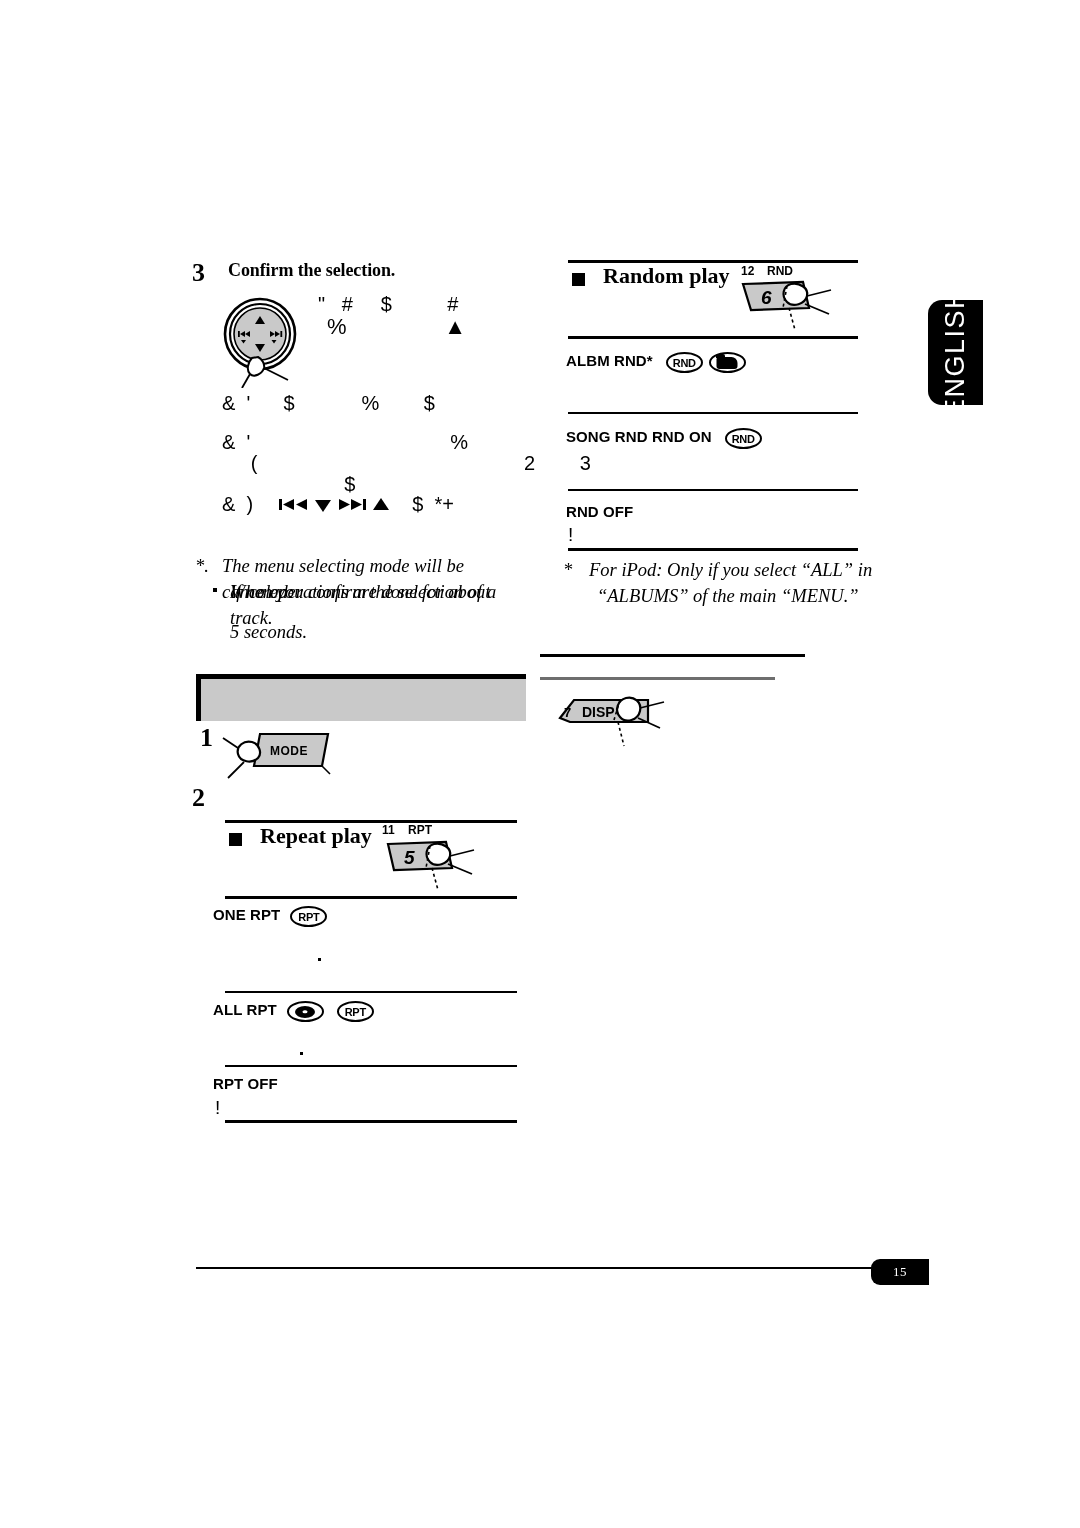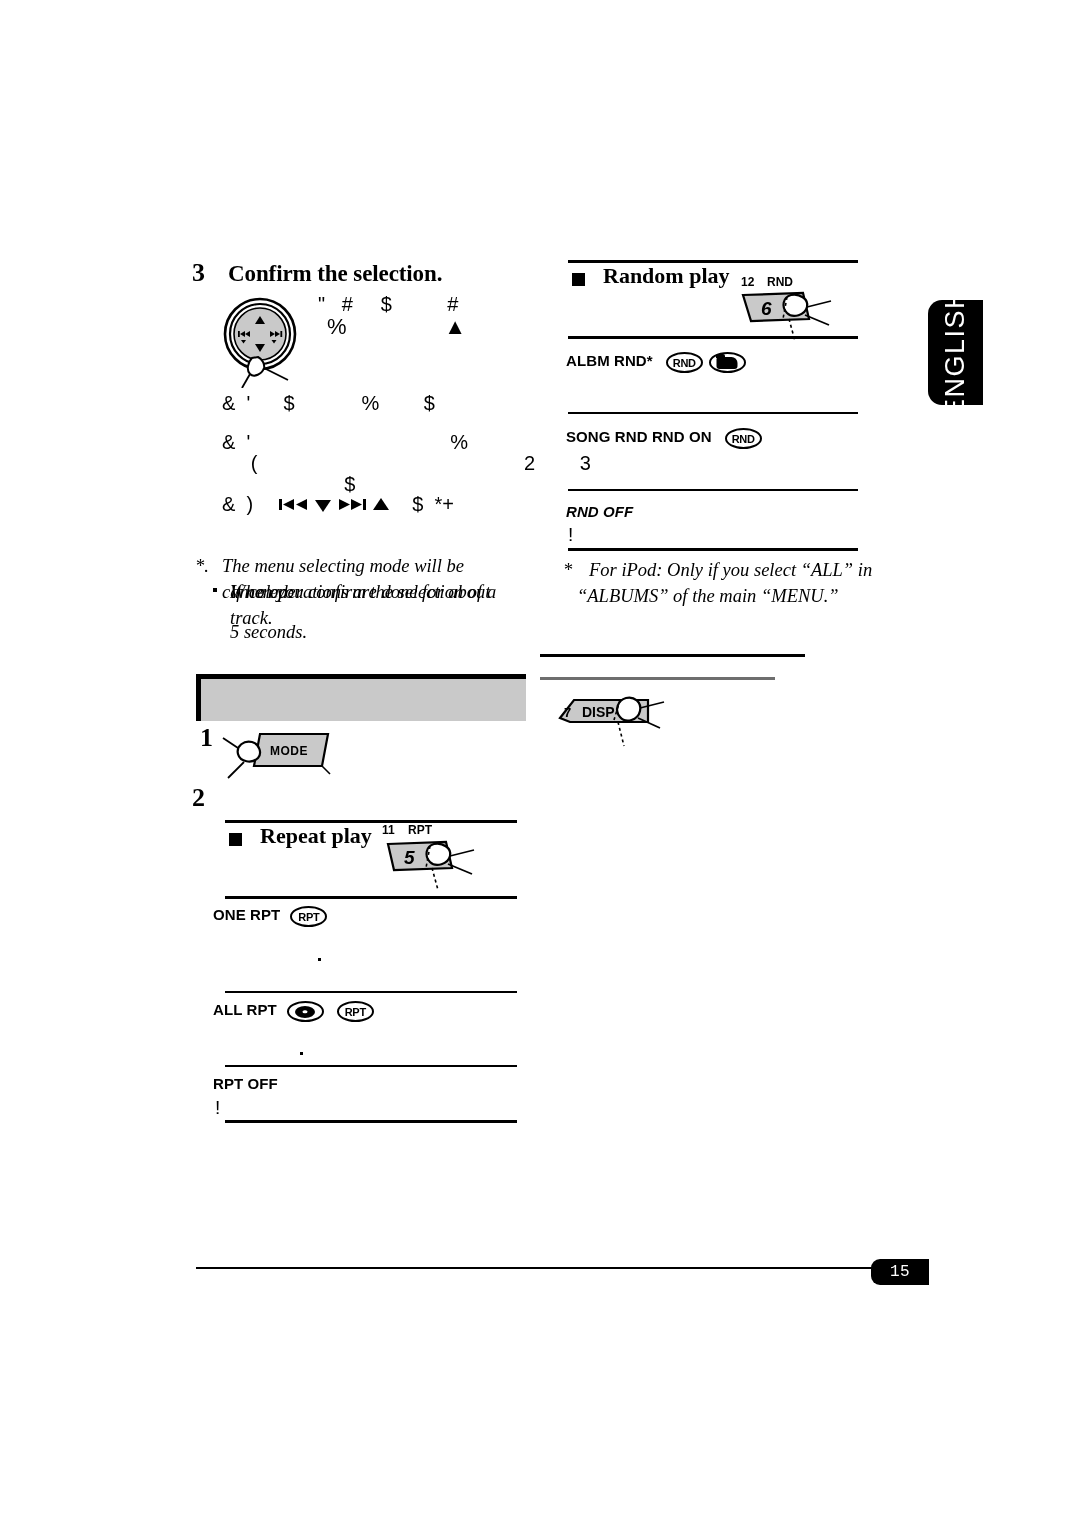--- a/index.html
+++ b/index.html
@@ -15,21 +15,21 @@
   .sans{font-family:"Liberation Sans", sans-serif;}
   .bold{font-weight:bold;}
 
   
   .stepnum{
     font-family:"Liberation Serif", serif;
     font-weight:bold;font-size:26px;line-height:1;
   }
   .stephead{
     font-family:"Liberation Serif", serif;
-    font-weight:bold;font-size:23px;line-height:1.1;
+    font-weight:bold;font-size:18px;line-height:1.1;
     letter-spacing:-0.1px;
   }
 
   
   .glyph{
     font-family:"Liberation Sans", sans-serif;
     font-size:20px;line-height:1;white-space:pre;
   }
 
   
@@ -101,22 +101,22 @@
     font-size:27px;letter-spacing:1.5px;font-weight:400;
     transform:rotate(-90deg);white-space:nowrap;
   }
 
   
   .pagetab{
     position:absolute;background:#000;border-radius:9px 0 0 9px;
     display:flex;align-items:center;justify-content:center;
   }
   .pagetab span{
-    color:#fff;font-family:Liberation Mono, monospace;
-    font-size:16px;font-weight:400;letter-spacing:.5px;
+    color:#fff;font-family:Liberation Serif, serif;
+    font-size:13px;font-weight:400;letter-spacing:.5px;
   }
 
   
   .fnote{
     font-family:"Liberation Serif", serif;font-style:italic;font-size:18.5px;
     line-height:1.42;
   }
   .fmark{font-style:italic;}
 
   
@@ -283,21 +283,21 @@
 
   <div class="rule-thick" style="left:225px;top:1120px;width:292px;"></div>
 
   <div class="rule-thick" style="left:568px;top:260px;width:290px;"></div>
 
   <div class="abs" style="left:572px;top:263px;">
     <span class="sq"></span>
     <span class="sechead">Random play</span>
   </div>
 
-  <div class="abs" style="left:733px;top:262px;margin-top:11px;">
+  <div class="abs" style="left:733px;top:262px;">
     <svg width="120" height="72" viewBox="0 0 120 72" aria-hidden="true">
       <text x="8" y="13" font-family="Liberation Sans, sans-serif" font-size="12" font-weight="bold" fill="#000">12</text>
       <text x="34" y="13" font-family="Liberation Sans, sans-serif" font-size="12" font-weight="bold" fill="#000">RND</text>
       <path d="M10,22 L70,20 L76,46 L18,48 Z" fill="#c9c9c9" stroke="#000" stroke-width="2.2"></path>
       <text x="28" y="42" font-family="Liberation Sans, sans-serif" font-size="19" font-style="italic" font-weight="bold" fill="#000">6</text>
       <path d="M58,22 C50,24 48,34 54,40 C60,46 72,42 74,34 C76,26 66,20 58,22 Z" fill="#fff" stroke="#000" stroke-width="2.2"></path>
       <path d="M74,34 L98,28" stroke="#000" stroke-width="1.8" fill="none"></path>
       <path d="M72,42 L96,52" stroke="#000" stroke-width="1.8" fill="none"></path>
       <g stroke="#000" stroke-width="1.6" fill="none" stroke-dasharray="3,3">
         <path d="M54,24 L50,46"></path>
@@ -318,32 +318,32 @@
 
   <div class="rule-thin" style="left:568px;top:412px;width:290px;"></div>
 
   <div class="abs" style="left:566px;top:428px;">
     <span class="modelabel">SONG RND  RND ON</span>
     <span class="badge" style="margin-left:9px;"><span>RND</span></span>
   </div>
 
   <div class="rule-thin" style="left:568px;top:489px;width:290px;"></div>
 
-  <div class="abs modelabel" style="left:566px;top:503px;font-style:italic;">RND OFF</div>
+  <div class="abs modelabel" style="left:566px;top:503px;">RND OFF</div>
   <div class="abs exclaim" style="left:568px;top:524px;">!</div>
 
   <div class="rule-thick" style="left:568px;top:548px;width:290px;"></div>
 
   <div class="abs" style="left:563px;top:557px;width:320px;">
     <div style="position:relative;">
       <span class="fnote fmark abs" style="left:0;top:0;">*</span>
       <span class="fnote abs" style="left:26px;top:0;">For iPod: Only if you select “ALL” in</span>
     </div>
     <div style="position:relative;margin-top:26px;">
-      <span class="fnote abs" style="left:14px;top:0;text-align:center;">“ALBUMS” of the main “MENU.”</span>
+      <span class="fnote abs" style="left:34px;top:0;text-align:center;">“ALBUMS” of the main “MENU.”</span>
     </div>
   </div>
 
   <div class="rule-thick" style="left:540px;top:654px;width:265px;"></div>
   <div class="rule-gray" style="left:540px;top:677px;width:235px;"></div>
 
   <div class="abs" style="left:552px;top:690px;">
     <svg width="130" height="62" viewBox="0 0 130 62" aria-hidden="true">
       <path d="M8,28 L22,10 L96,10 L96,32 L18,32 Z" fill="#c9c9c9" stroke="#000" stroke-width="2.2"></path>
       <text x="12" y="27" font-family="Liberation Sans, sans-serif" font-size="13" font-weight="bold" fill="#000">7</text>

